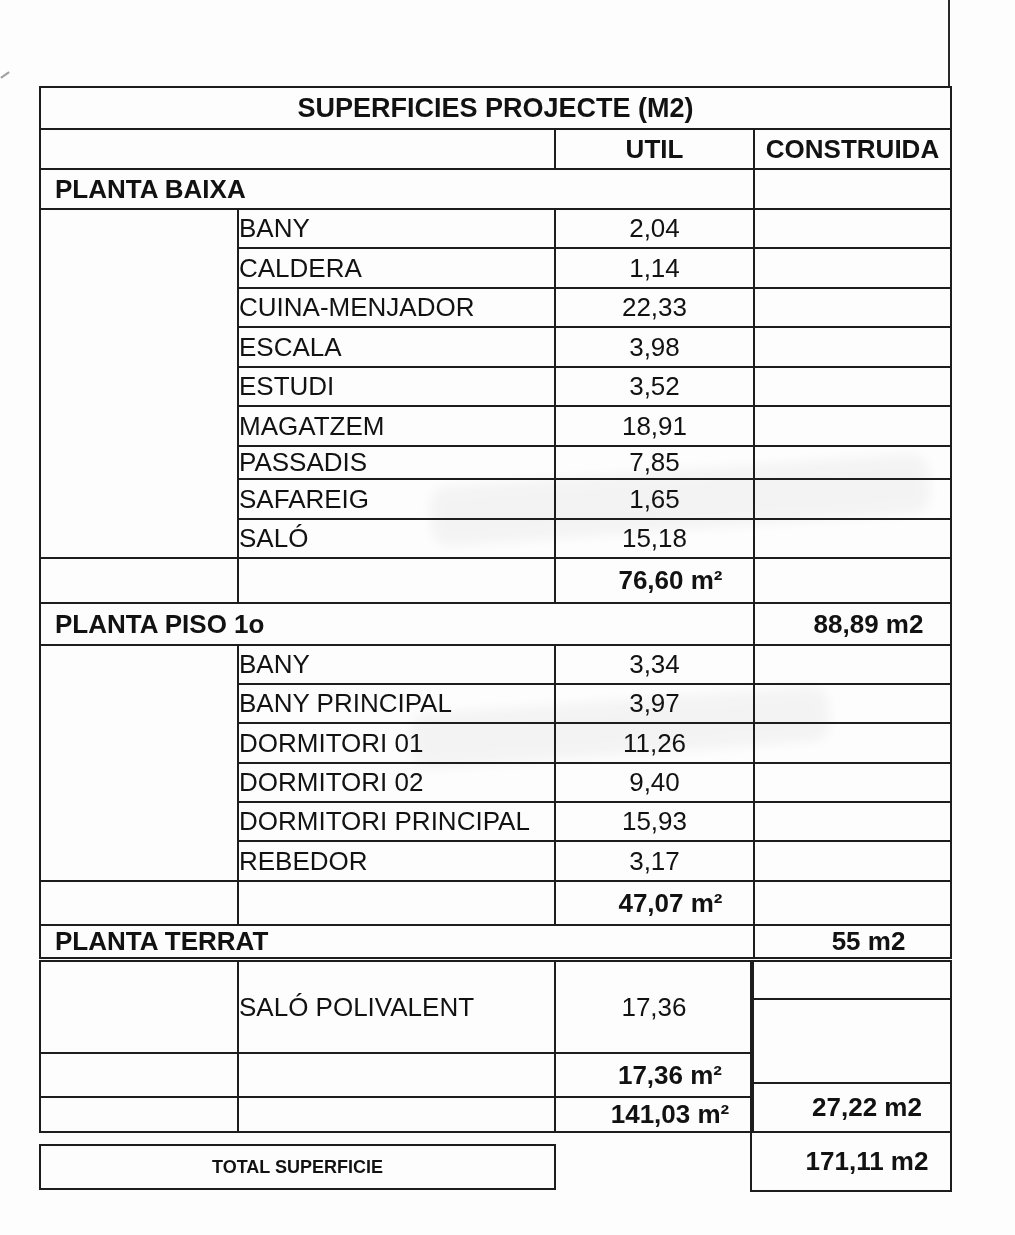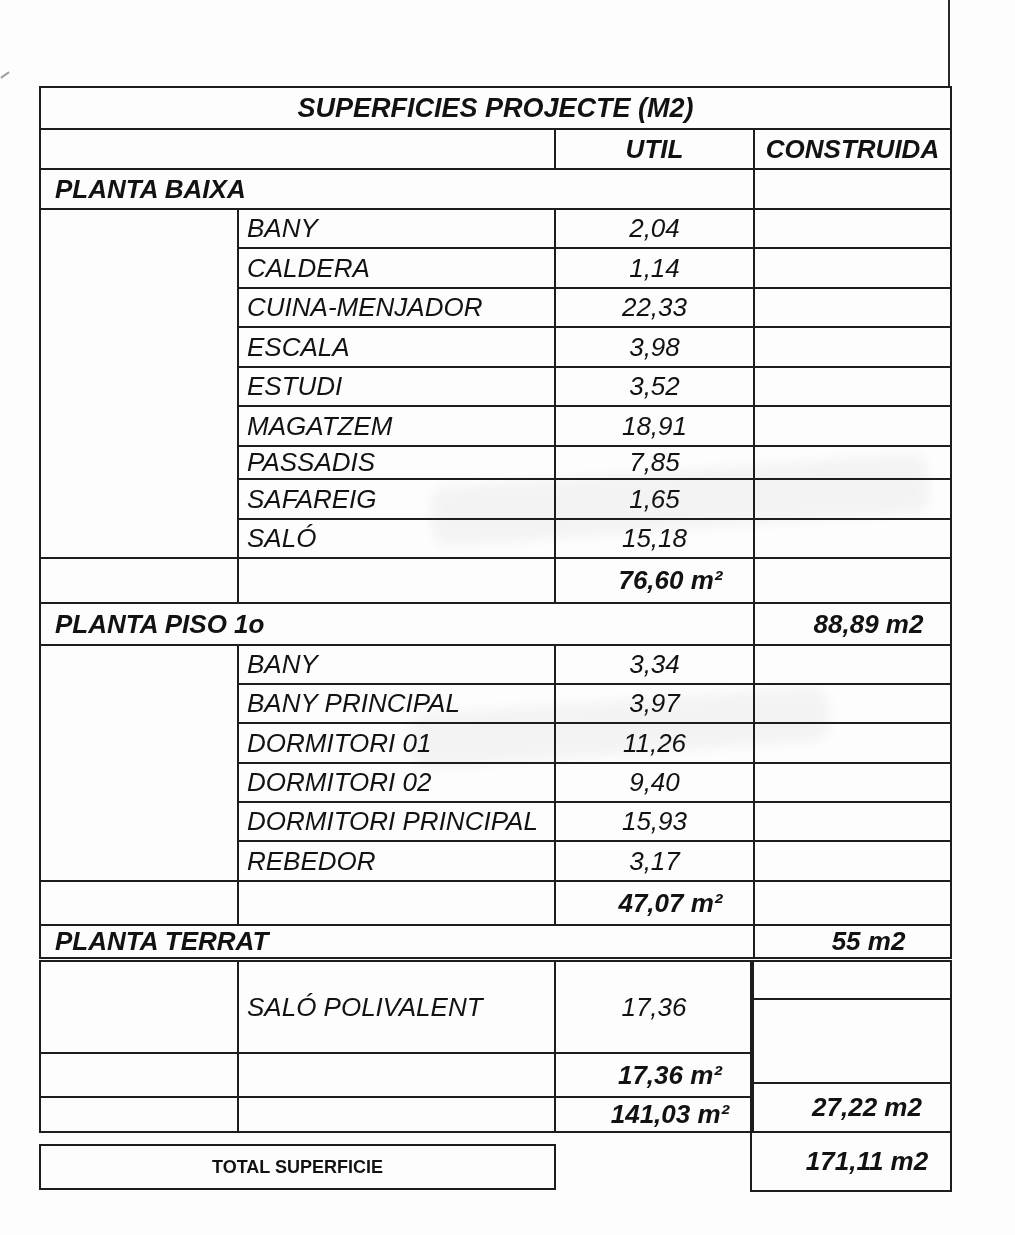--- a/index.html
+++ b/index.html
@@ -1,31 +1,31 @@
 <!DOCTYPE html>
 <html><head>
 <meta charset="utf-8">
 <style>
   html,body{margin:0;padding:0;background:#ffffff;}
   #canvas{
     position:relative;width:1015px;height:1235px;background:#fdfdfd;
     font-family:"Liberation Sans","DejaVu Sans",sans-serif;color:#111;overflow:hidden;
   }
-  table{border-collapse:collapse;table-layout:fixed;font-style:italic;}
+  table{border-collapse:collapse;table-layout:fixed;}
   td{
     border:2px solid #1d1d1d;font-size:26px;color:#121212;
     overflow:hidden;white-space:nowrap;vertical-align:middle;padding:0;
   }
   #main-table{position:absolute;left:39px;top:86px;width:911px;}
   #lower-left-table{position:absolute;left:39px;top:960px;width:713px;}
   #lower-right-table{position:absolute;left:750px;top:960px;width:200px;}
   .title-cell{font-weight:bold;text-align:center;font-size:27px;}
   .colhead{font-weight:bold;text-align:center;}
   .sec{font-weight:bold;text-align:left;padding-left:14px;}
-  .name{text-align:left;padding-left:8px;}
+  .name{text-align:left;}
   .val{text-align:center;}
   .valb{text-align:center;font-weight:bold;padding-left:32px;}
   .total-box{
     position:absolute;left:39px;top:1144px;width:517px;height:46px;
     border:2px solid #1d1d1d;box-sizing:border-box;
     display:flex;align-items:center;justify-content:center;
     font-weight:bold;font-size:18px;color:#121212;background:transparent;
   }
   .sheet-line{position:absolute;left:948px;top:0;width:2px;height:88px;background:#2a2a2a;}
   .corner-tick{

